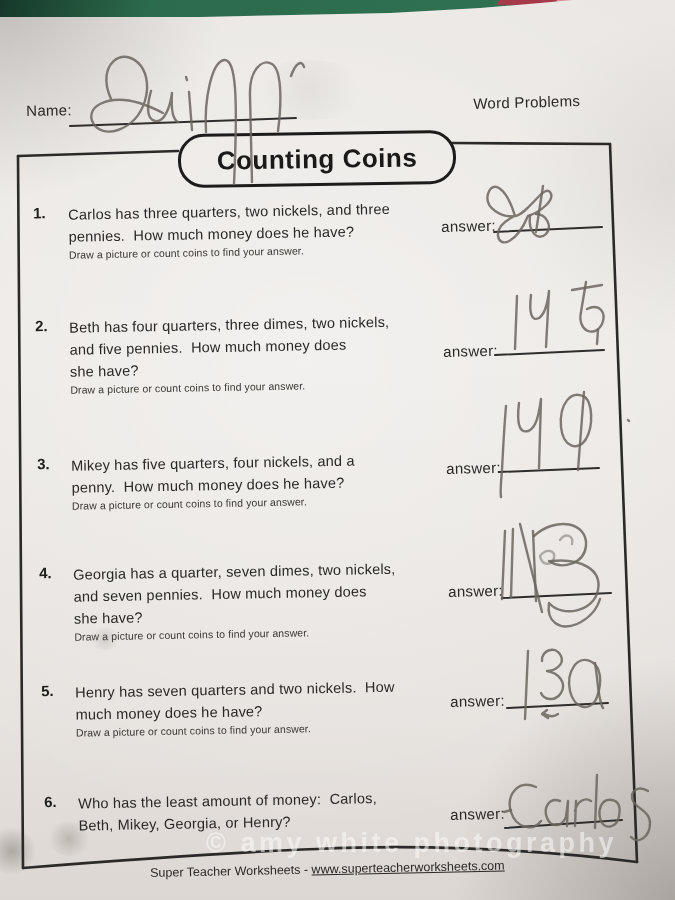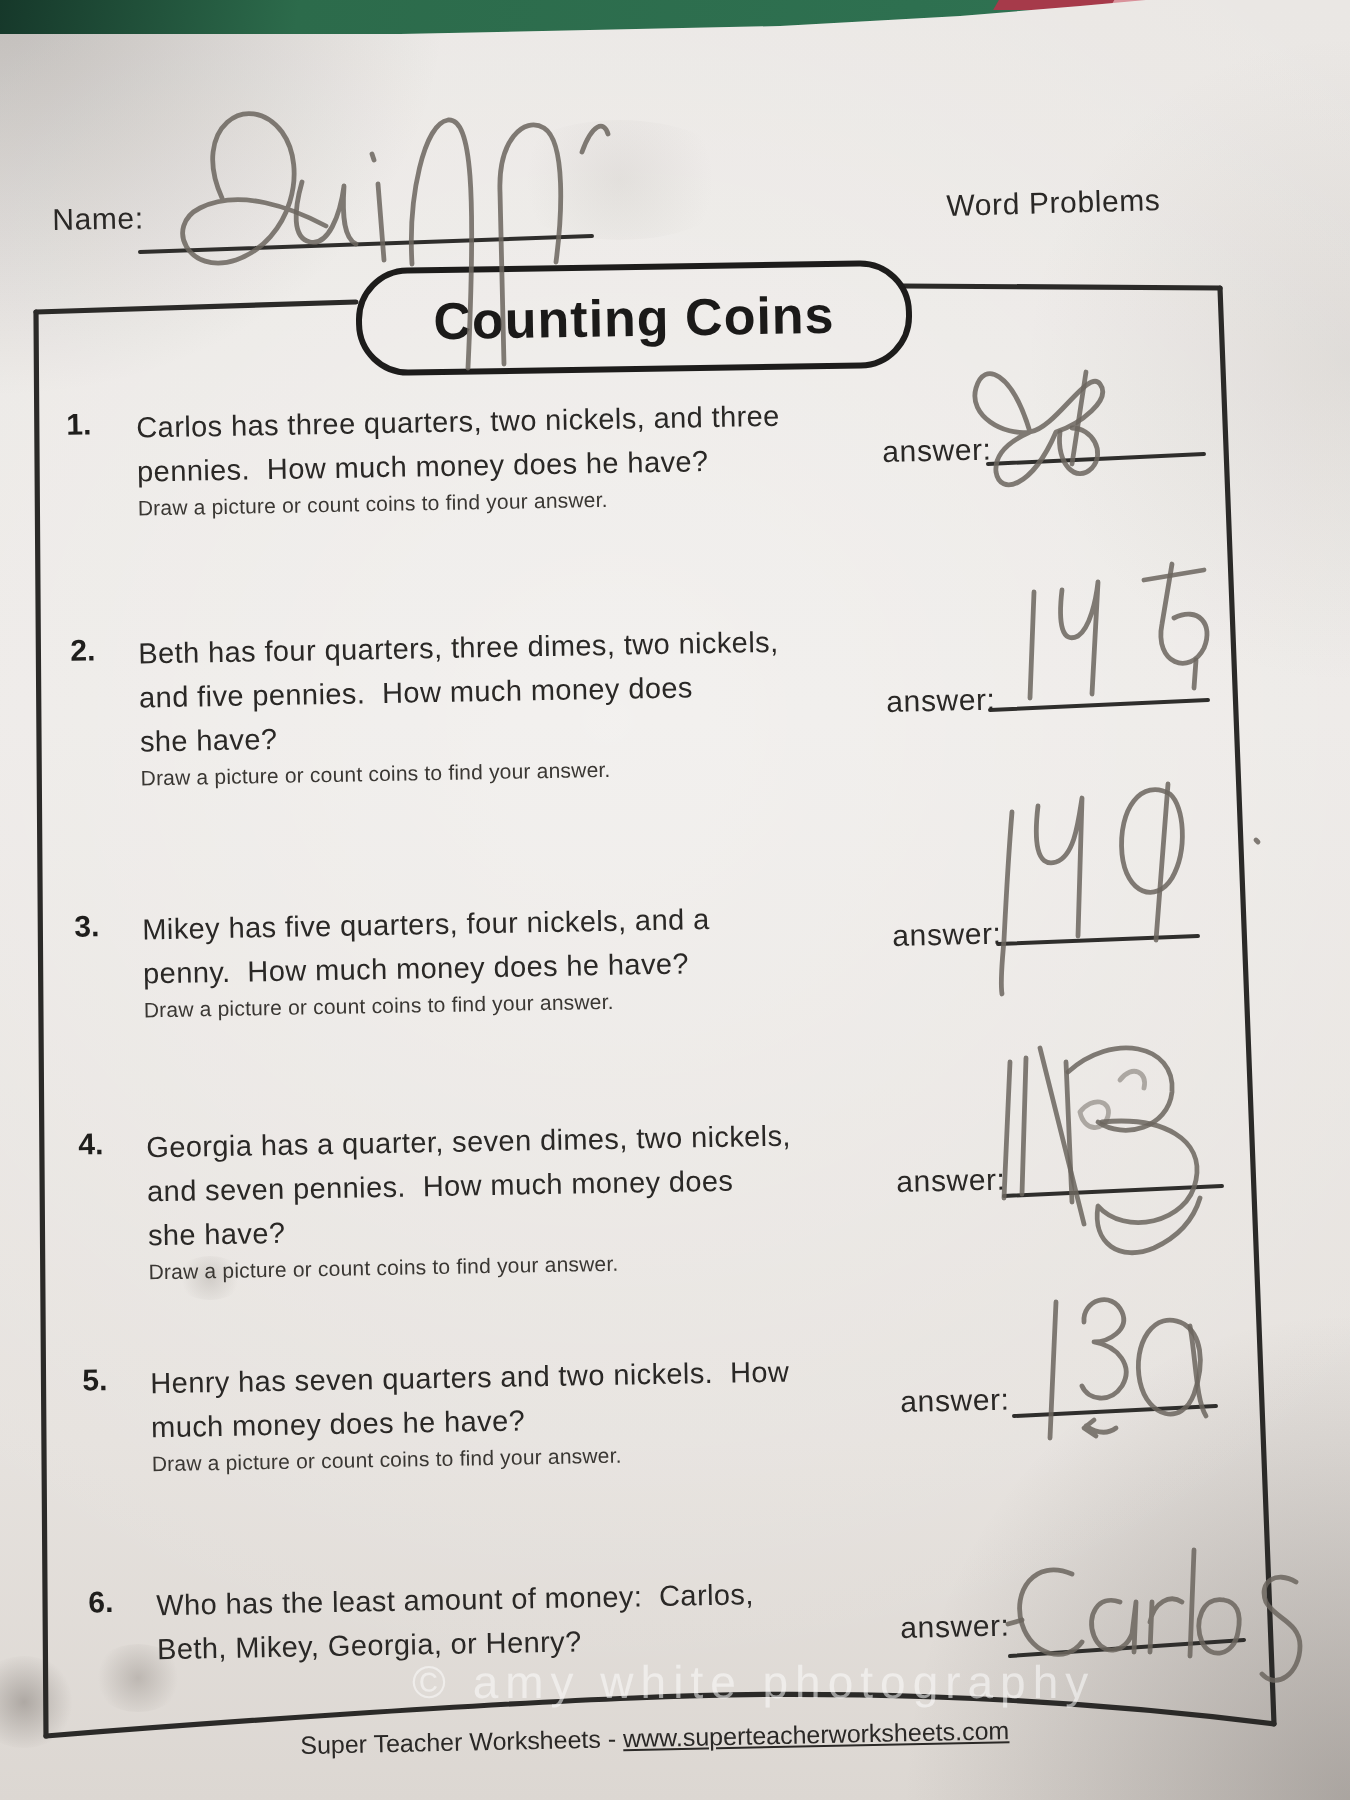--- a/index.html
+++ b/index.html
@@ -46,22 +46,22 @@
   .q-line{font-size:14.5px;line-height:22px;letter-spacing:0.2px;white-space:pre;color:#2a2826;}
   .q-tip{font-size:10.5px;margin-top:1px;letter-spacing:0.1px;color:#3a3733;white-space:pre;}
 
   .answer-row{position:absolute;font-size:15px;color:#2a2826;transform:rotate(-1.3deg);transform-origin:0 0;letter-spacing:0.3px;}
 
   .footer{left:150px;top:866px;font-size:12.5px;color:#2a2826;transform:rotate(-1.2deg);white-space:pre;}
   .footer .url{text-decoration:underline;}
 
   .watermark{
     position:absolute;left:206px;top:828px;z-index:40;
-    font-size:23px;letter-spacing:3.5px;color:rgba(252,252,251,0.55);
-    white-space:nowrap;font-weight:normal;
+    font-size:27px;letter-spacing:3.5px;color:rgba(252,252,251,0.55);
+    white-space:nowrap;font-weight:bold;
   }
 </style>
 </head>
 <body>
 
 <div class="stage">
 
   <div class="red-sliver"></div>
   <div class="pink-sliver"></div>
 

